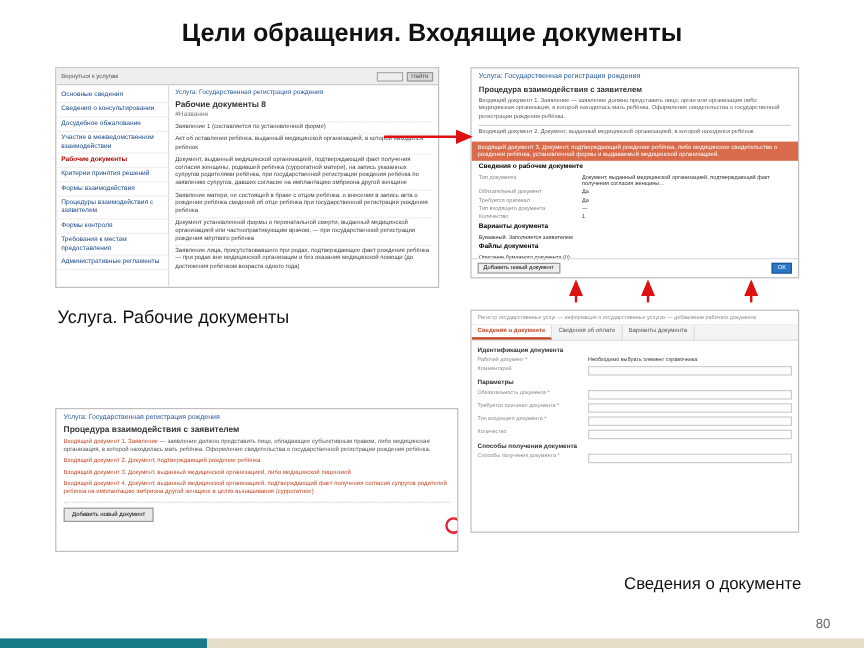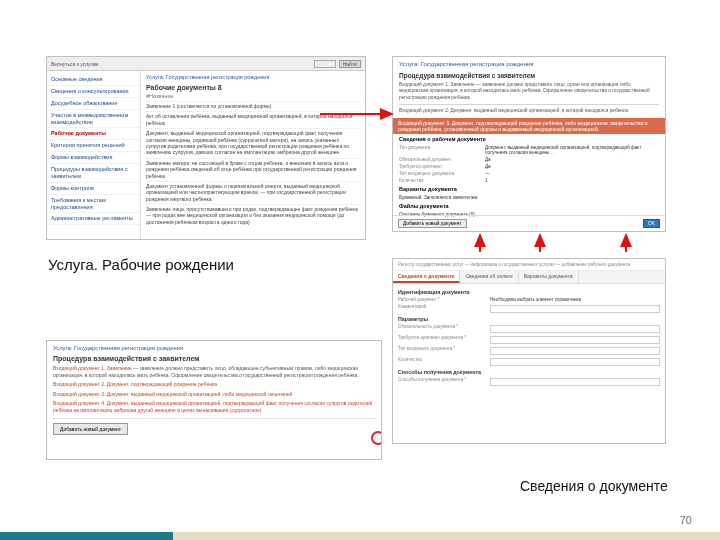--- a/index.html
+++ b/index.html
@@ -68,20 +68,21 @@
   .footerbar{position:absolute;left:0;bottom:0;width:720px;height:8px;background:linear-gradient(90deg,#197a8a 0 24%,#e6ddc9 24% 100%)}
   
   svg.arrows{position:absolute;left:0;top:0;width:720px;height:540px;pointer-events:none}
   .arr{stroke:#d11;stroke-width:2;fill:none}
   .ahead{fill:#d11}
 </style>
 </head>
 <body>
 <div class="slide">
 
+<h1 class="title">Цели обращения. Входящие документы</h1>
 
 <div class="shot panelA">
   <div class="topbar">
     <span>Вернуться к услугам</span>
     <span class="spacer"></span>
     <span class="search" placeholder="">&nbsp;&nbsp;&nbsp;&nbsp;&nbsp;&nbsp;&nbsp;&nbsp;&nbsp;&nbsp;</span>
     <span class="searchbtn">Найти</span>
   </div>
   <div class="body">
     <div class="sidenav" id="navA">
@@ -231,25 +232,25 @@
           <div class="row">
             <span class="k">Способы получения документа *</span>
             <span class="v">
               <div class="box"></div>
             </span>
           </div>
         </div>
   </div>
 </div>
 
-<div class="cap1">Услуга. Рабочие рождении</div>
+<div class="cap1">Услуга. Рабочие документы</div>
 <div class="cap2">
   <br><span>Сведения о документе</span>
 </div>
-<div class="pageno">70</div>
+<div class="pageno">80</div>
 <div class="footerbar"></div>
 
 <svg class="arrows">
   <defs>
         <marker id="ah" markerWidth="8" markerHeight="8" refX="6" refY="3" orient="auto">
           <path class="ahead" d="M0,0 L7,3 L0,6 Z"></path>
         </marker>
       </defs>
   <line class="arr" x1="320" y1="114" x2="392" y2="114" marker-end="url(#ah)"></line>
   <line class="arr" x1="480" y1="252" x2="480" y2="235" marker-end="url(#ah)"></line>

